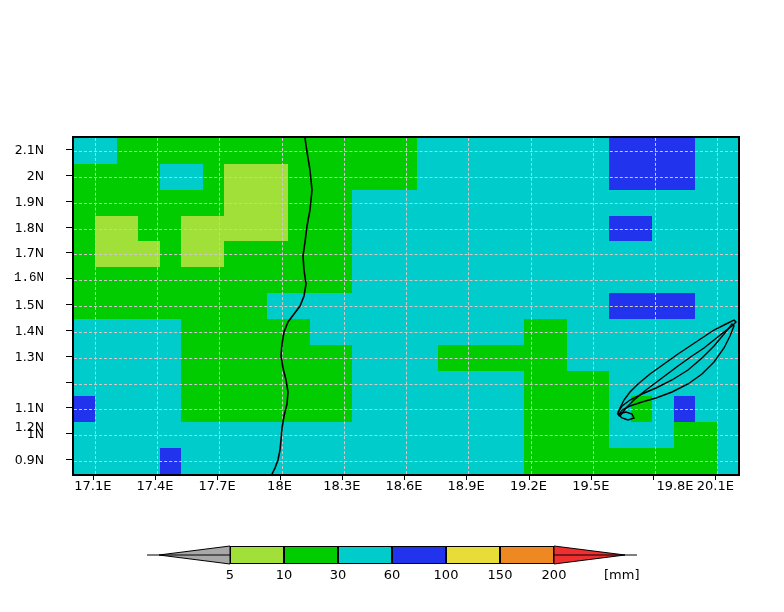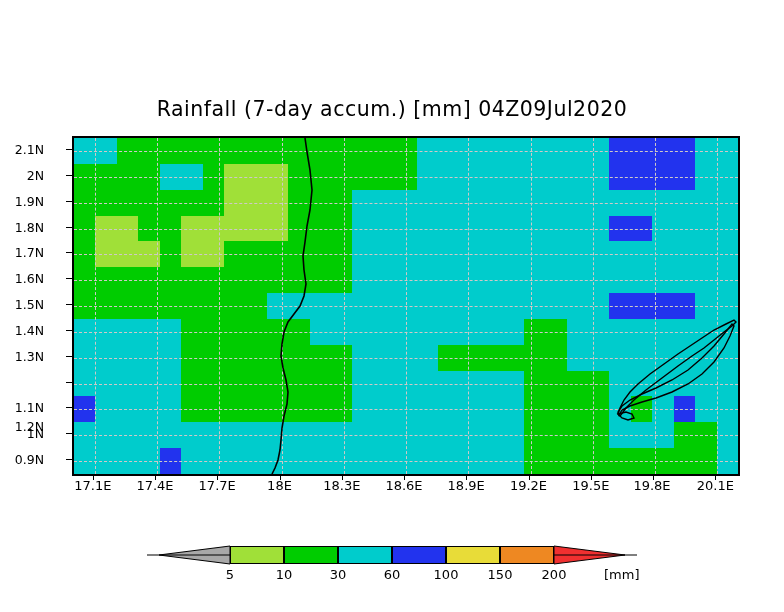--- a/index.html
+++ b/index.html
@@ -37,21 +37,20 @@
   .cb-seg{position:absolute;top:6px;height:18px;border:1px solid #000;box-sizing:border-box;}
   .cb-tick{position:absolute;top:27px;font-size:13px;color:#000;
            transform:translateX(-50%);white-space:nowrap;}
   #cb-unit{position:absolute;top:27px;font-size:13px;color:#000;white-space:nowrap;}
 </style>
 </head>
 <body>
 
 <div id="stage">
 
-  <div id="title">Rainfall (7-day accum.) [mm] 04Z09Jul2020</div>
 
   <div id="plot">
     <div id="cells">
         <div style="left:0px;top:0px;width:21px;height:26px;background:#00CCCC;"></div>
         <div style="left:21px;top:0px;width:22px;height:26px;background:#00CCCC;"></div>
         <div style="left:43px;top:0px;width:21px;height:26px;background:#00CC00;"></div>
         <div style="left:64px;top:0px;width:22px;height:26px;background:#00CC00;"></div>
         <div style="left:86px;top:0px;width:21px;height:26px;background:#00CC00;"></div>
         <div style="left:107px;top:0px;width:22px;height:26px;background:#00CC00;"></div>
         <div style="left:129px;top:0px;width:21px;height:26px;background:#00CC00;"></div>
@@ -506,21 +505,21 @@
       <div class="ytick" style="top:148.9px;">2.1N</div>
       <div style="position:absolute;left:66px;top:148.9px;width:6px;height:0;border-top:1.5px solid #000;"></div>
       <div class="ytick" style="top:174.8px;">2N</div>
       <div style="position:absolute;left:66px;top:174.8px;width:6px;height:0;border-top:1.5px solid #000;"></div>
       <div class="ytick" style="top:200.6px;">1.9N</div>
       <div style="position:absolute;left:66px;top:200.6px;width:6px;height:0;border-top:1.5px solid #000;"></div>
       <div class="ytick" style="top:226.5px;">1.8N</div>
       <div style="position:absolute;left:66px;top:226.5px;width:6px;height:0;border-top:1.5px solid #000;"></div>
       <div class="ytick" style="top:252.3px;">1.7N</div>
       <div style="position:absolute;left:66px;top:252.3px;width:6px;height:0;border-top:1.5px solid #000;"></div>
-      <div class="ytick" style="top:278.2px;">1.6N</div>
+      <div class="ytick" style="top:278.2px;font-family:Liberation Mono, monospace;">1.6N</div>
       <div style="position:absolute;left:66px;top:278.2px;width:6px;height:0;border-top:1.5px solid #000;"></div>
       <div class="ytick" style="top:304.0px;">1.5N</div>
       <div style="position:absolute;left:66px;top:304.0px;width:6px;height:0;border-top:1.5px solid #000;"></div>
       <div class="ytick" style="top:329.8px;">1.4N</div>
       <div style="position:absolute;left:66px;top:329.8px;width:6px;height:0;border-top:1.5px solid #000;"></div>
       <div class="ytick" style="top:355.7px;">1.3N</div>
       <div style="position:absolute;left:66px;top:355.7px;width:6px;height:0;border-top:1.5px solid #000;"></div>
       <div class="ytick" style="top:381.5px;margin-top:44px;">1.2N</div>
       <div style="position:absolute;left:66px;top:381.5px;width:6px;height:0;border-top:1.5px solid #000;"></div>
       <div class="ytick" style="top:407.4px;">1.1N</div>
@@ -540,21 +539,21 @@
       <div class="xtick" style="left:341.8px;">18.3E</div>
       <div style="position:absolute;left:341.8px;top:474px;width:0;height:6px;border-left:1.5px solid #000;"></div>
       <div class="xtick" style="left:404.0px;">18.6E</div>
       <div style="position:absolute;left:404.0px;top:474px;width:0;height:6px;border-left:1.5px solid #000;"></div>
       <div class="xtick" style="left:466.2px;">18.9E</div>
       <div style="position:absolute;left:466.2px;top:474px;width:0;height:6px;border-left:1.5px solid #000;"></div>
       <div class="xtick" style="left:528.5px;">19.2E</div>
       <div style="position:absolute;left:528.5px;top:474px;width:0;height:6px;border-left:1.5px solid #000;"></div>
       <div class="xtick" style="left:590.8px;">19.5E</div>
       <div style="position:absolute;left:590.8px;top:474px;width:0;height:6px;border-left:1.5px solid #000;"></div>
-      <div class="xtick" style="left:652px;">19.8E</div>
+      <div class="xtick" style="left:675px;">19.8E</div>
       <div style="position:absolute;left:653.0px;top:474px;width:0;height:6px;border-left:1.5px solid #000;"></div>
       <div class="xtick" style="left:715.3px;">20.1E</div>
       <div style="position:absolute;left:715.3px;top:474px;width:0;height:6px;border-left:1.5px solid #000;"></div>
     </div>
 
   <div id="cbar">
     <svg id="cb-arrows" width="784" height="32" style="position:absolute;left:0;top:0;">
       <polygon points="159,15 230,6 230,24" fill="#A8A8A8" stroke="#000" stroke-width="1"></polygon>
       <polygon points="625,15 554,6 554,24" fill="#F03030" stroke="#000" stroke-width="1"></polygon>
       <line x1="147" y1="15" x2="232" y2="15" stroke="#000" stroke-width="1.2"></line>

